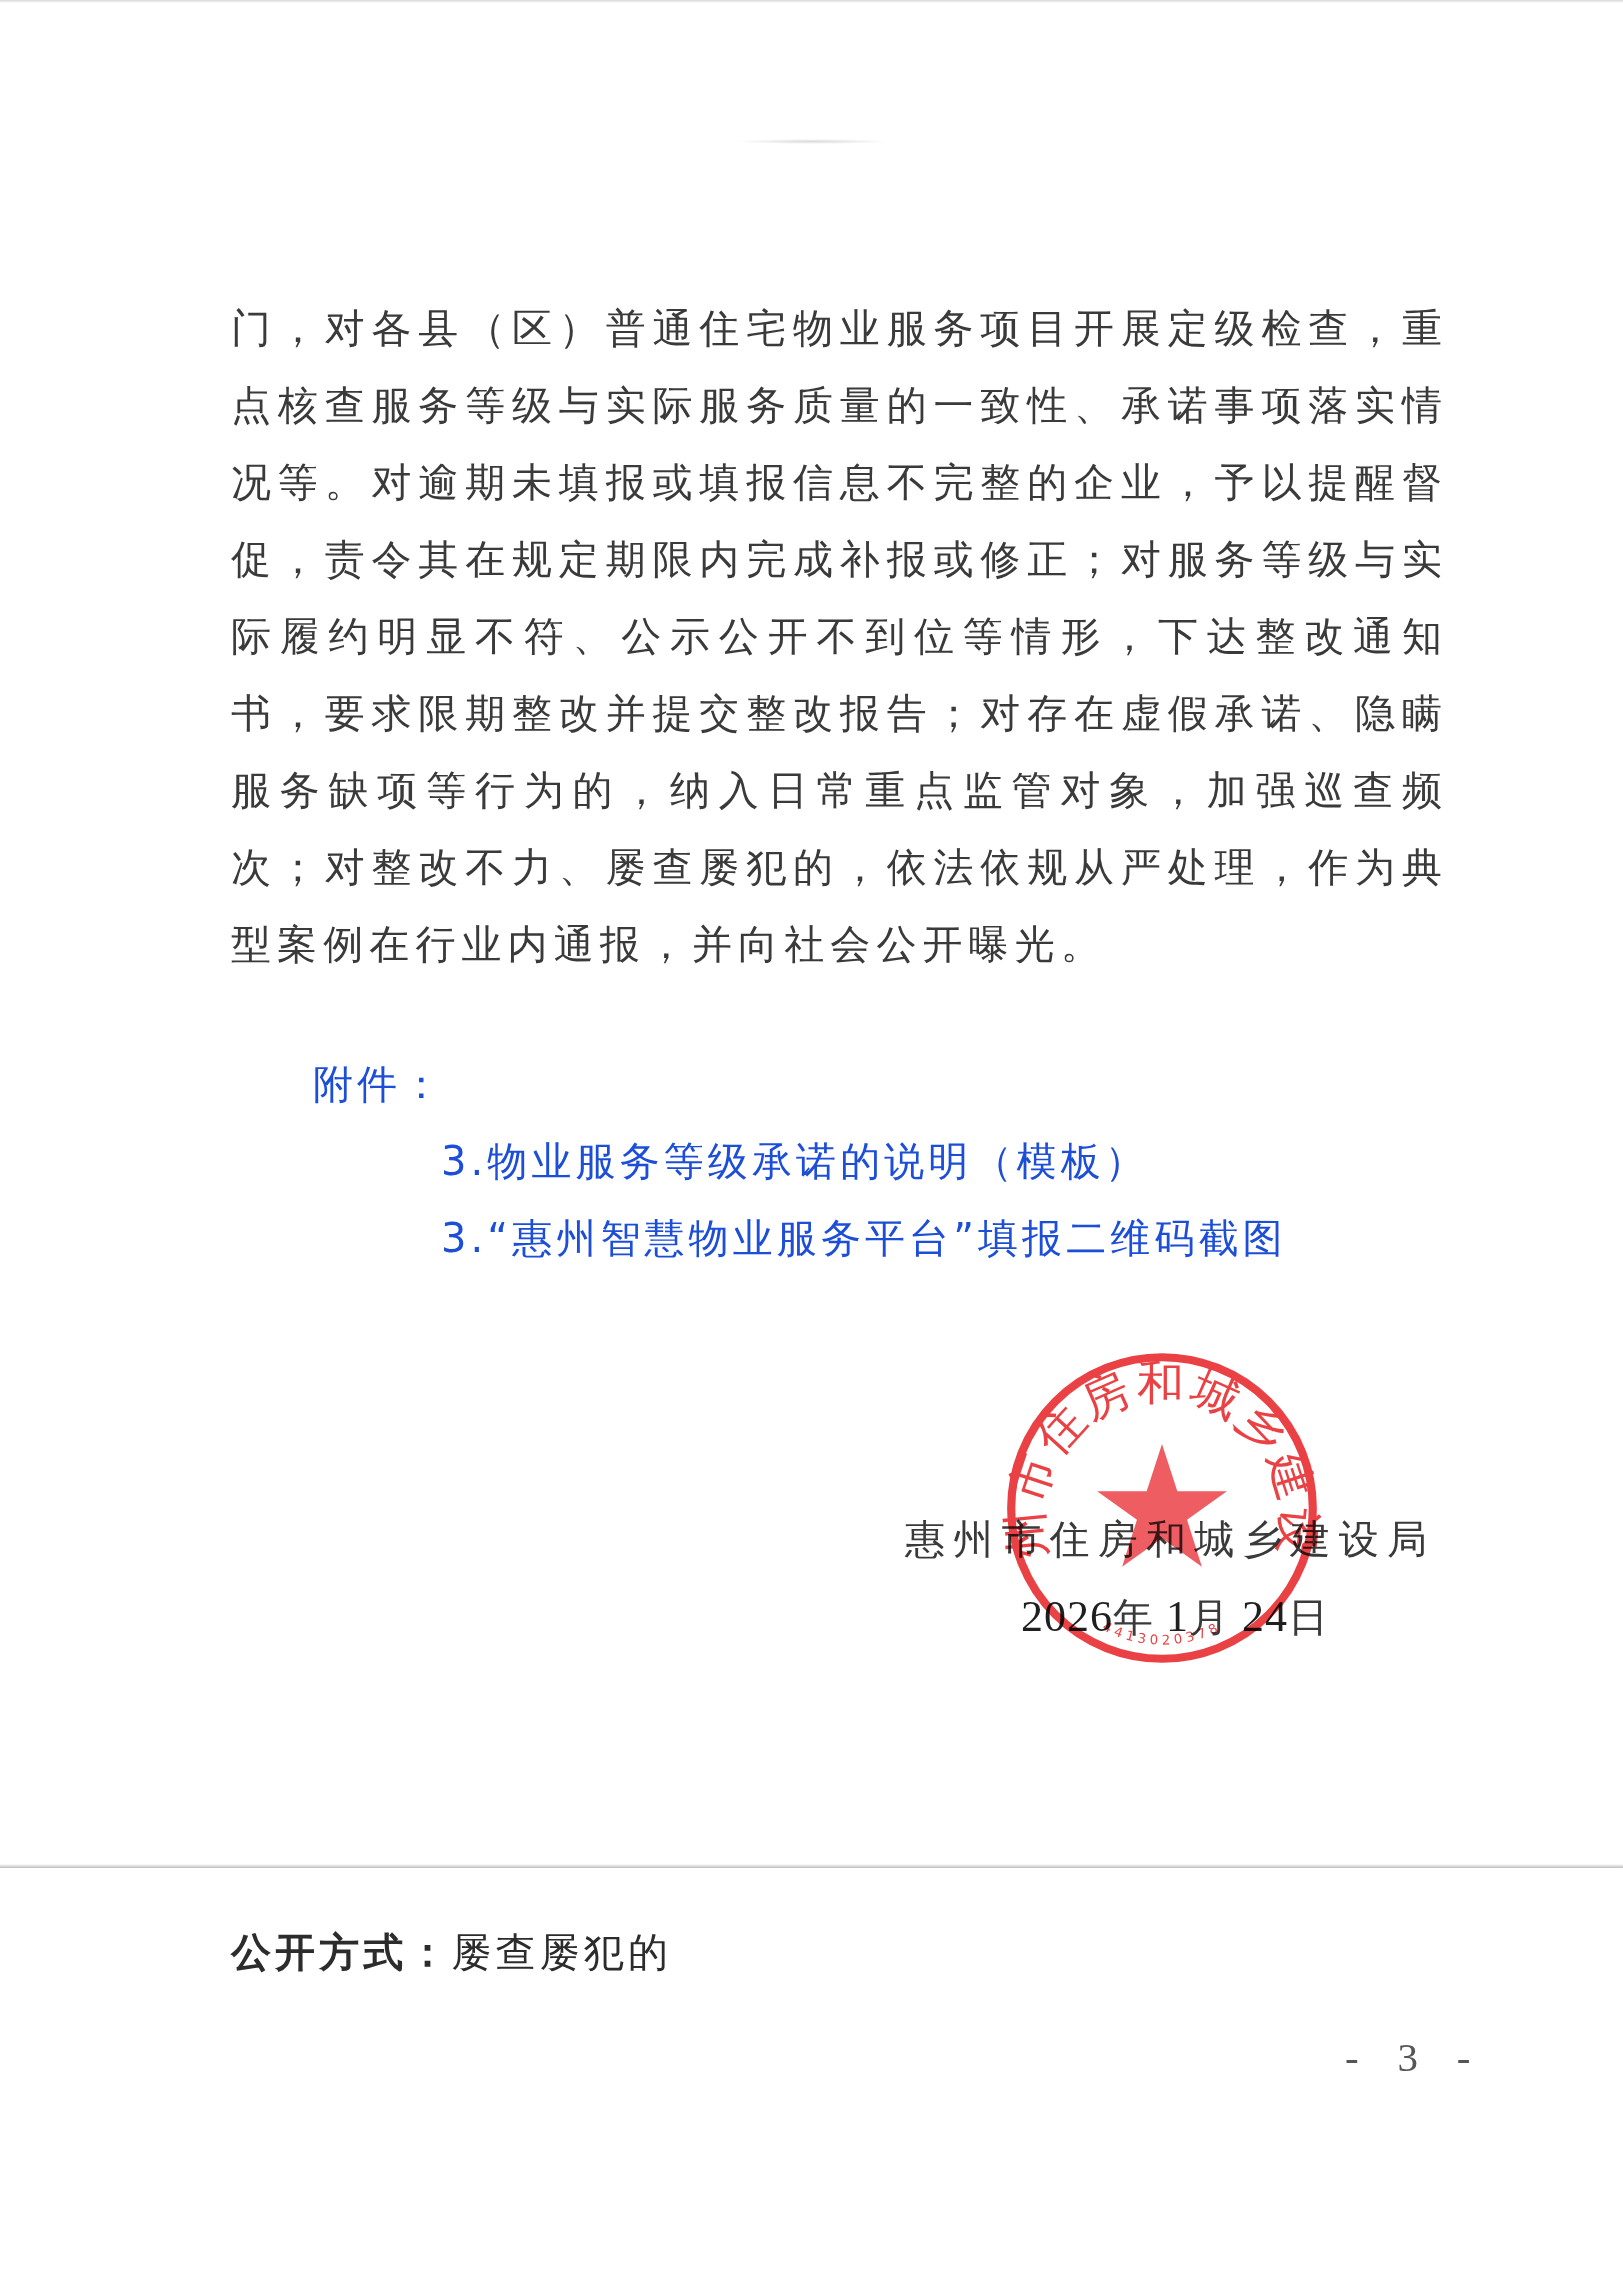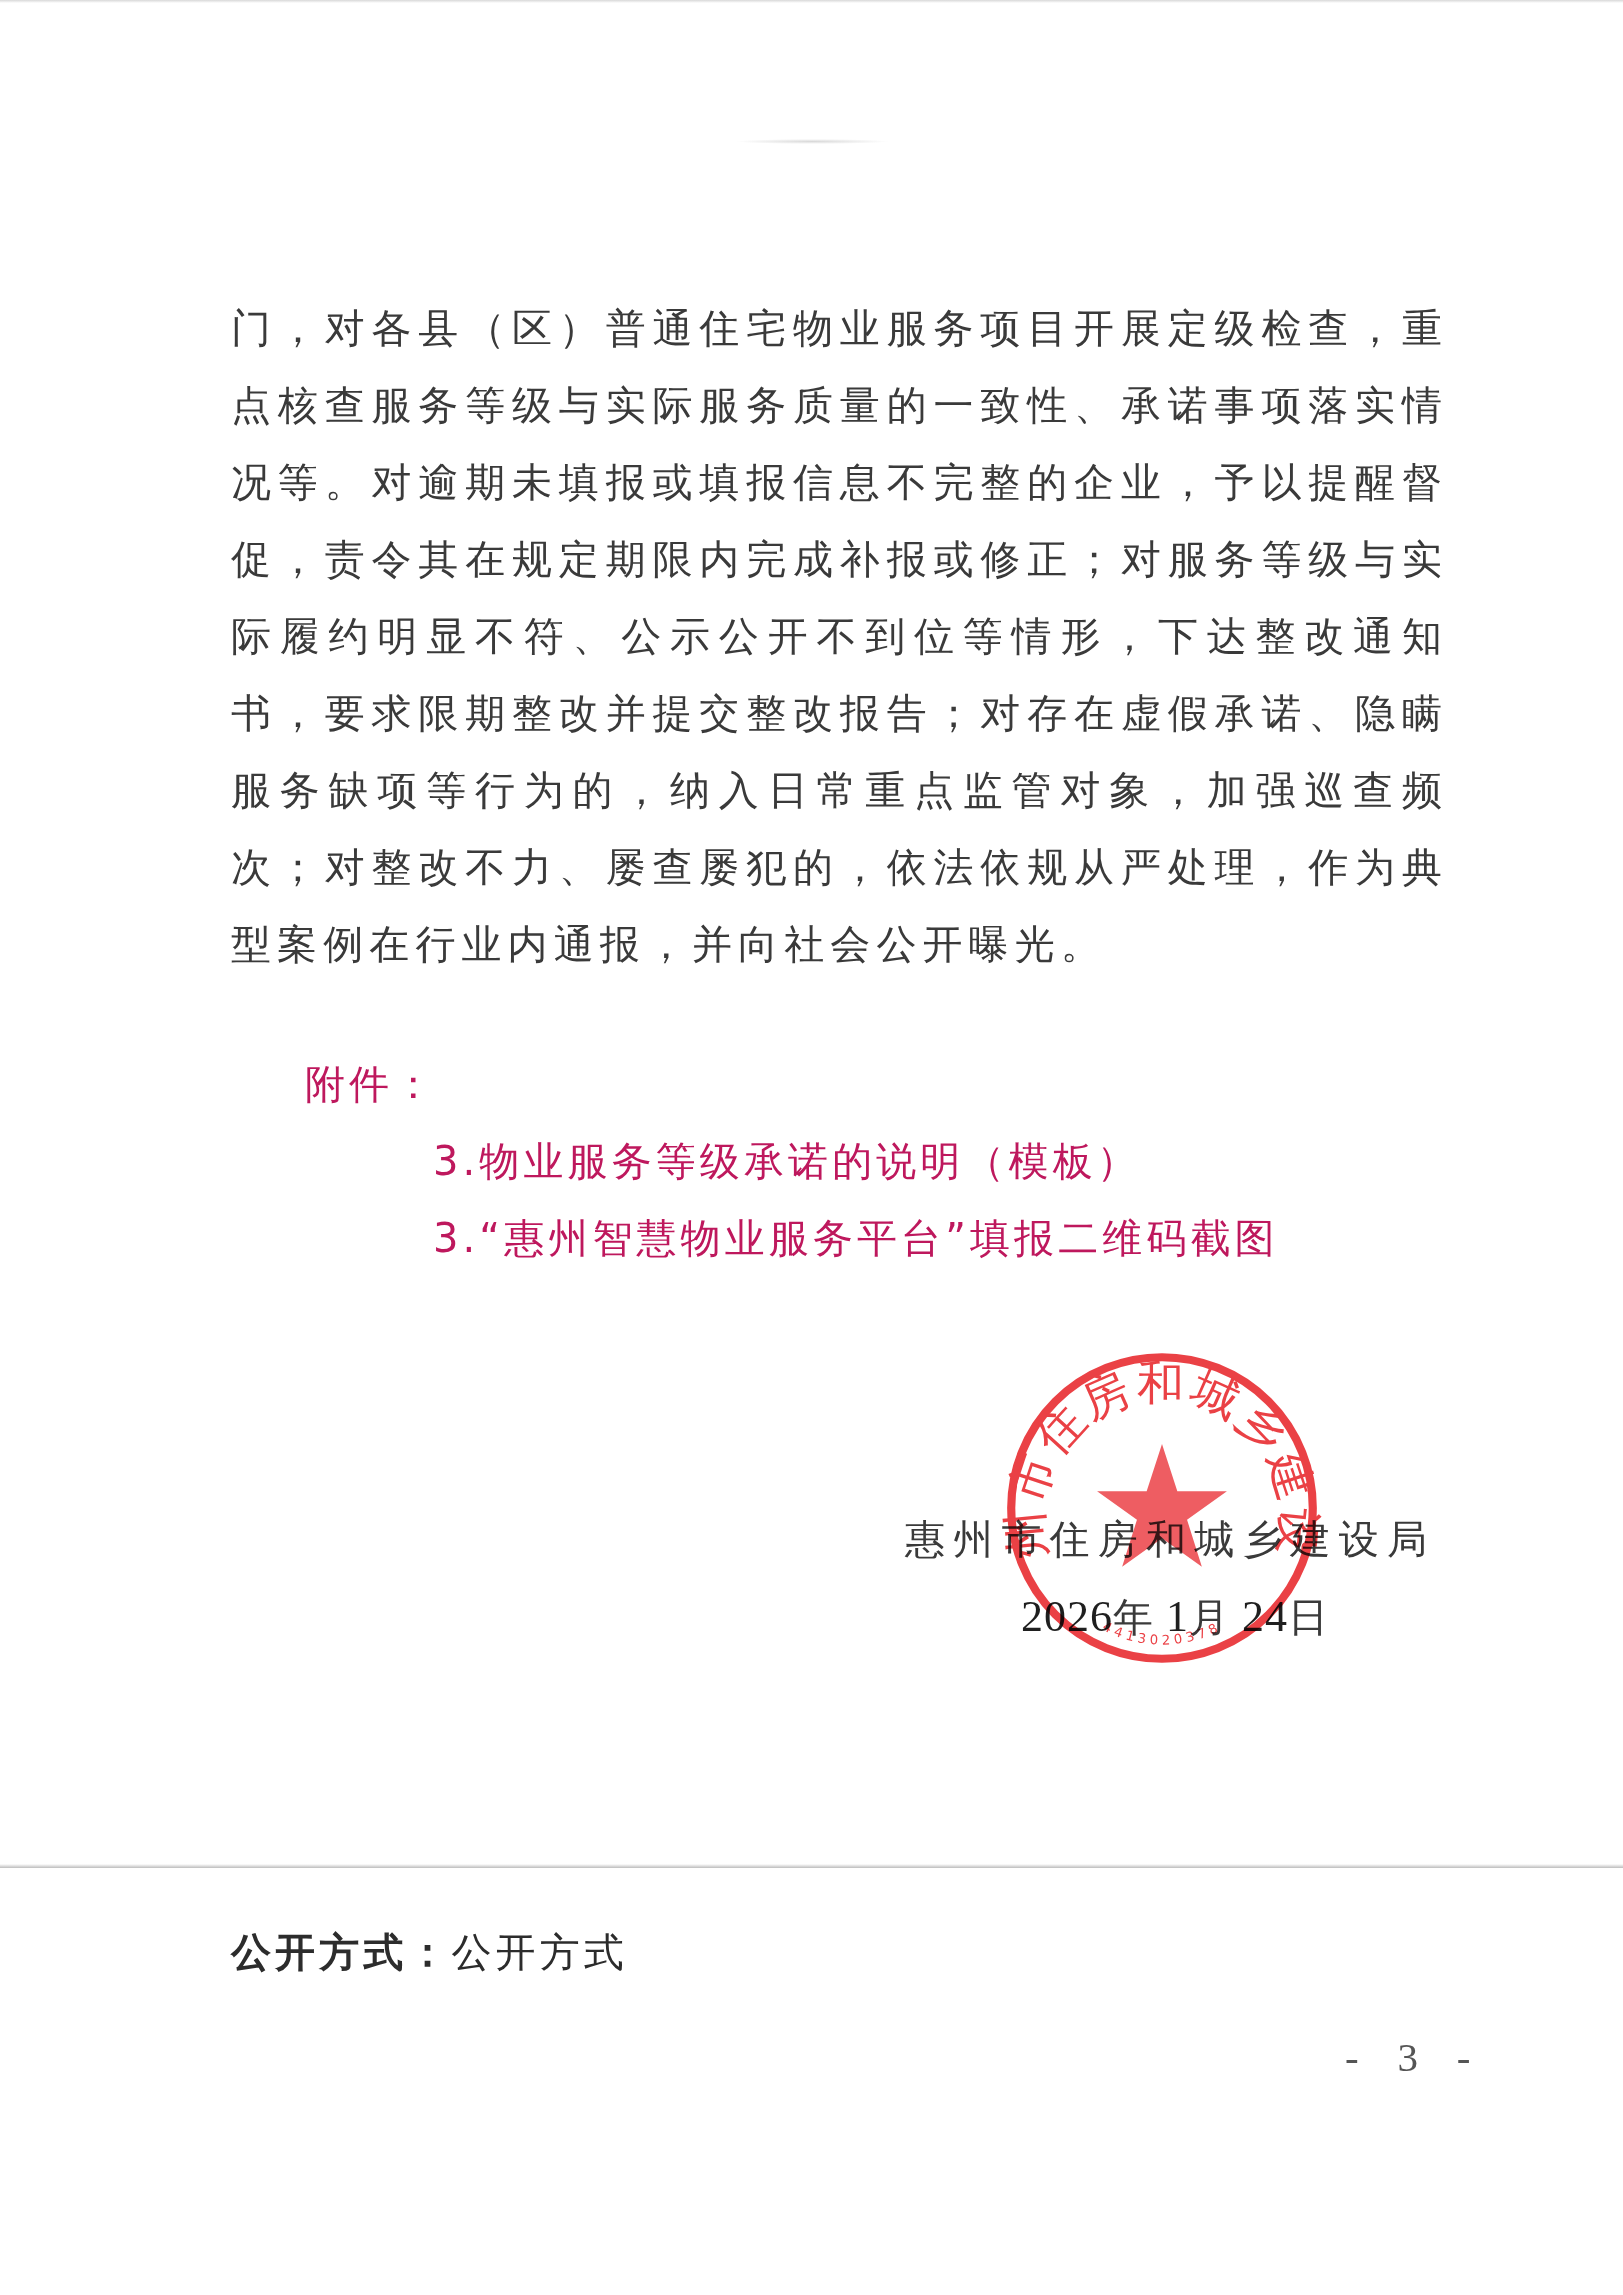--- a/index.html
+++ b/index.html
@@ -46,26 +46,26 @@
       width: 1217px;
       font-size: 40px;
       line-height: 77px;
       letter-spacing: 6.1px;
       text-align: justify;
       text-align-last: left;
       color: #3a3a3a;
     }
     .attach-block {
       position: absolute;
-      left: 305px;
+      left: 313px;
       top: 1046px;
       font-size: 40px;
       line-height: 77px;
       letter-spacing: 4.1px;
-      color: #be185d;
+      color: #1d4ed8;
     }
     .attach-row { display: flex; white-space: nowrap; }
     .attach-label { width: 128px; }
     .attach-indent { width: 128px; }
     .sign-block {
       position: absolute;
       left: 905px;
       top: 1501px;
       font-size: 40px;
       line-height: 77px;
@@ -174,18 +174,18 @@
       <textPath href="#ringPath" startOffset="50%" text-anchor="middle">惠州市住房和城乡建设局</textPath>
     </text>
     <polygon points="315,190 345,282 442,282 364,338 393,430 315,374 237,430 266,338 188,282 285,282" fill="#e8262b" opacity="0.85"></polygon>
     <text font-family="DejaVu Sans, sans-serif" font-size="26" fill="#e8262b" letter-spacing="8">
       <textPath href="#serialPath" startOffset="50%" text-anchor="middle">4413020378</textPath>
     </text>
   </svg>
 
 
   <div class="disclosure">
-    <span class="disclosure-label">公开方式：</span><span>公开方式</span>
+    <span class="disclosure-label">公开方式：</span><span>屡查屡犯的</span>
   </div>
 
   <div class="page-number">- 3 -</div>
 </div>
 
 
 </body></html>

